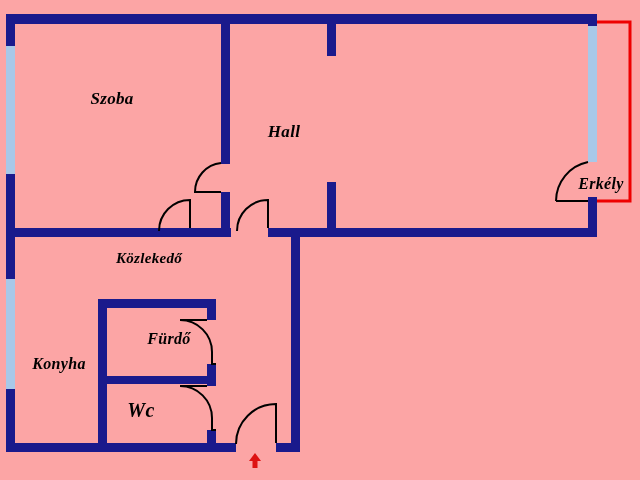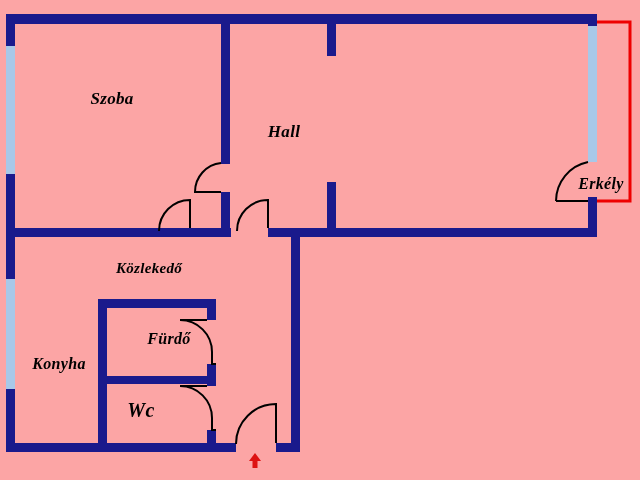--- a/index.html
+++ b/index.html
@@ -132,21 +132,21 @@
 
     <g>
       <path d="M 255 453 L 249 461 L 252.5 461 L 252.5 468 L 257.5 468 L 257.5 461 L 261 461 Z" fill="#dd1111" stroke="none"></path>
     </g>
   </svg>
 
   <div class="room-label label-szoba" style="left:112px; top:99px;">Szoba</div>
 
   <div class="room-label label-hall" style="left:284px; top:125px;">Hall</div>
 
-  <div class="room-label label-kozlekedo" style="left:149px; top:268px;">Közlekedő</div>
+  <div class="room-label label-kozlekedo" style="left:149px; top:258px;">Közlekedő</div>
 
   <div class="room-label label-konyha" style="left:59px; top:364px;">Konyha</div>
 
   <div class="room-label label-furdo" style="left:145px; top:339px;margin-left:24px;">Fürdő</div>
 
   <div class="room-label label-wc" style="left:141px; top:410px;">Wc</div>
 
   <div class="room-label label-erkely" style="left:601px; top:184px;">Erkély</div>
 
 </div>

